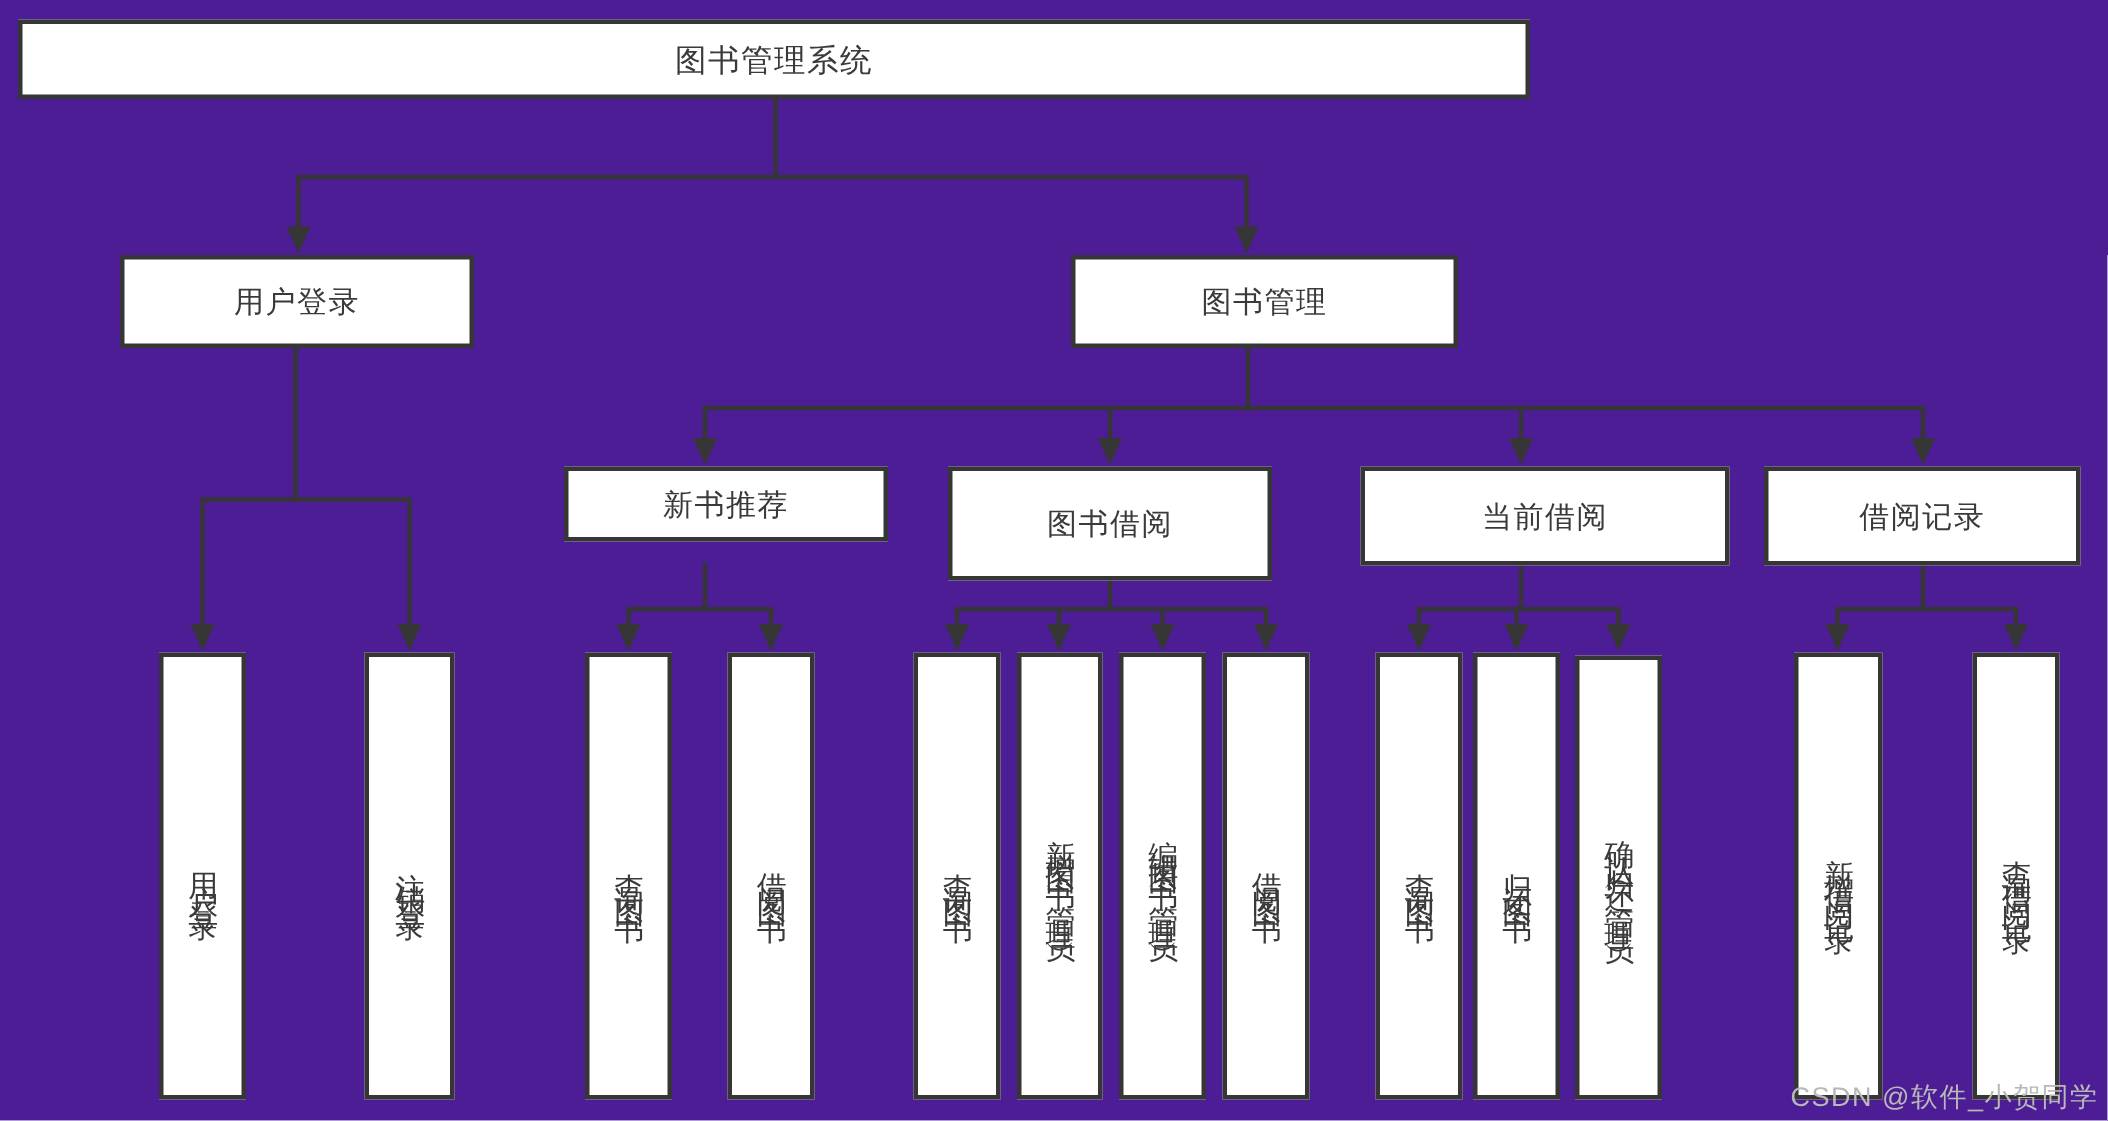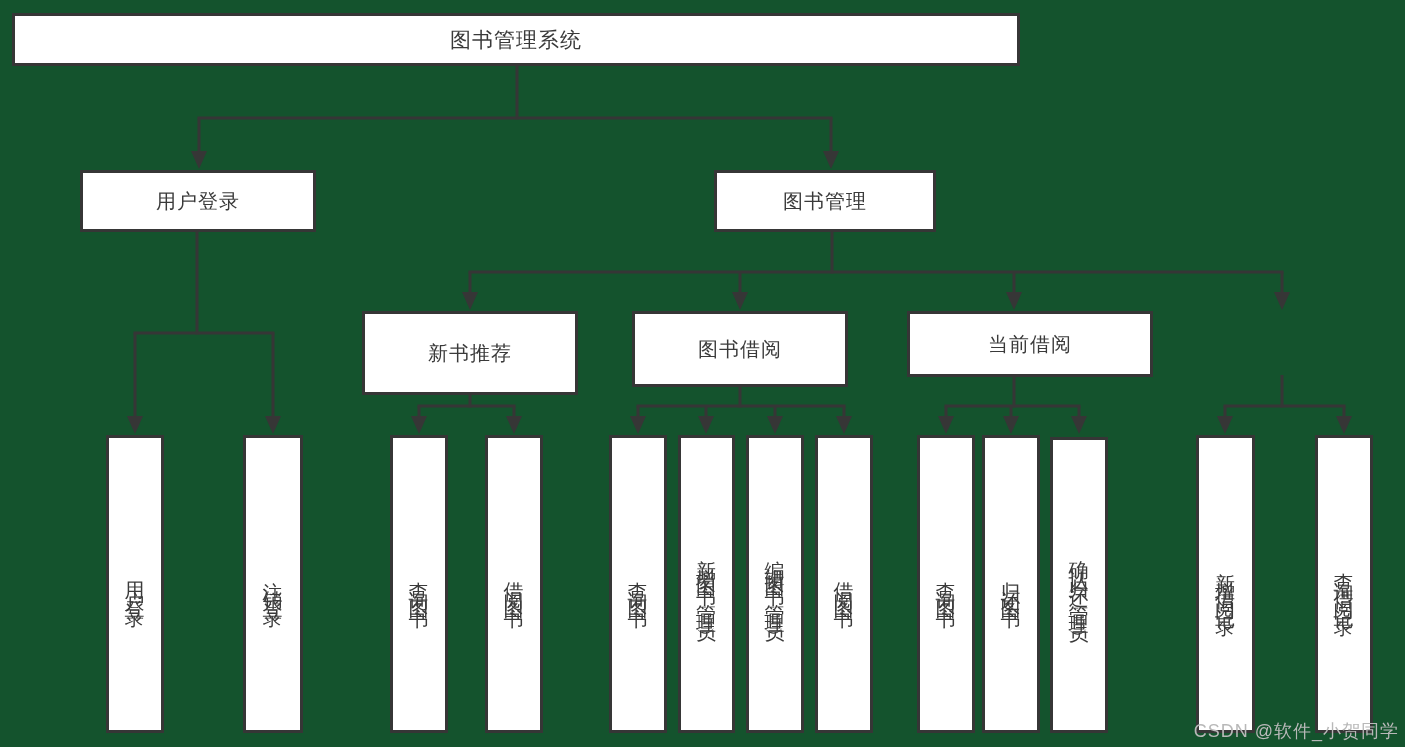--- a/index.html
+++ b/index.html
@@ -5,21 +5,21 @@
   html, body {
     margin: 0;
     padding: 0;
     background: #ffffff;
     font-family: "Liberation Sans", "DejaVu Sans", sans-serif;
   }
   .canvas {
     position: relative;
     width: 1405px;
     height: 747px;
-    background: #14532d;
+    background: #4c1d95;
     overflow: hidden;
   }
   .connectors {
     position: absolute;
     left: 0;
     top: 0;
     width: 1405px;
     height: 747px;
   }
   .box {
@@ -128,33 +128,36 @@
     </g>
   </svg>
 
   <div class="box root" style="left:12px;top:13px;width:1008px;height:53px">
     <span class="hlabel">图书管理系统</span>
   </div>
 
   <div class="box" style="left:80px;top:170px;width:236px;height:62px">
     <span class="hlabel">用户登录</span>
   </div>
-  <div class="box" style="left:714px;top:170px;width:222px;height:62px">
+  <div class="box" style="left:714px;top:170px;width:258px;height:62px">
     <span class="hlabel">图书管理</span>
   </div>
 
-  <div class="box" style="left:362px;top:311px;width:216px;height:84px">
+  <div class="box" style="left:376px;top:311px;width:216px;height:50px">
     <span class="hlabel">新书推荐</span>
   </div>
   <div class="box" style="left:632px;top:311px;width:216px;height:76px">
     <span class="hlabel">图书借阅</span>
   </div>
   <div class="box" style="left:907px;top:311px;width:246px;height:66px">
     <span class="hlabel">当前借阅</span>
   </div>
+  <div class="box" style="left:1176px;top:311px;width:211px;height:66px">
+    <span class="hlabel">借阅记录</span>
+  </div>
 
   <div class="box" style="left:106px;top:435px;width:58px;height:298px">
     <span class="vlabel">用户登录</span>
   </div>
   <div class="box" style="left:243px;top:435px;width:60px;height:298px">
     <span class="vlabel">注销登录</span>
   </div>
 
   <div class="box" style="left:390px;top:435px;width:58px;height:298px">
     <span class="vlabel">查询图书</span>

